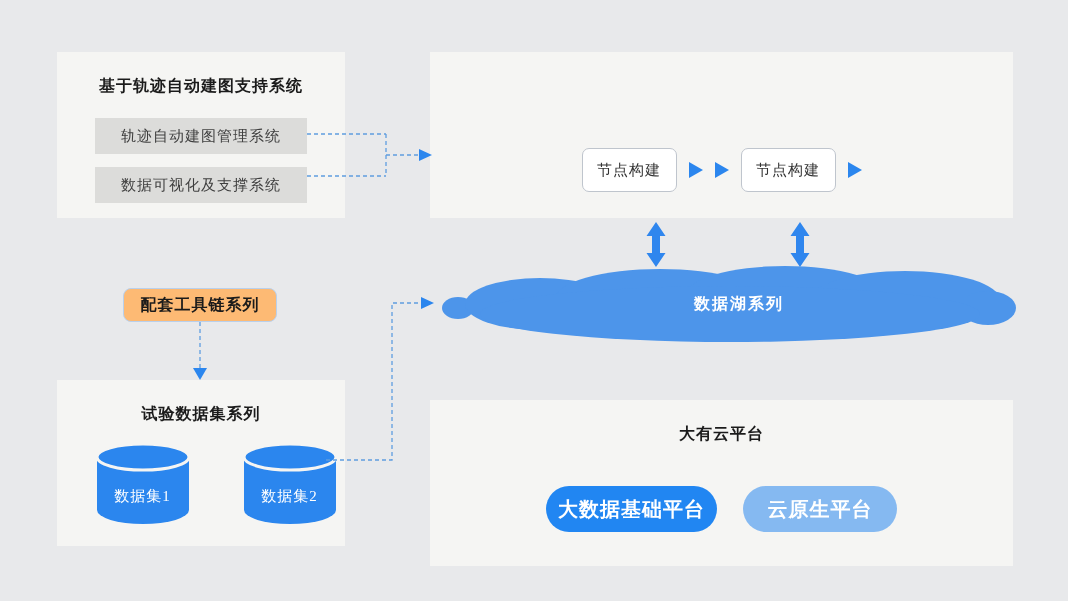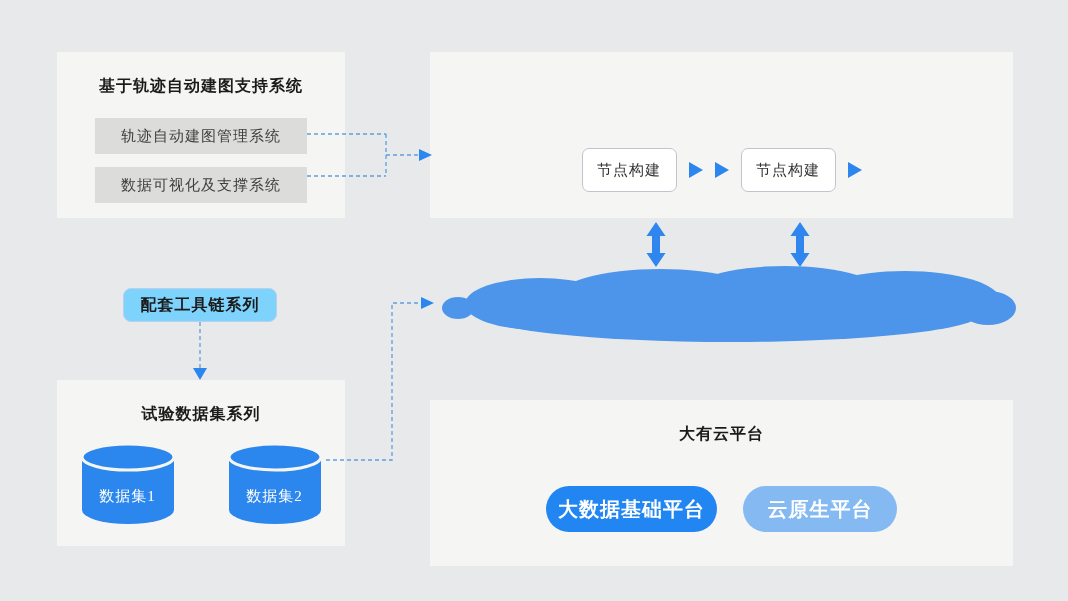--- a/index.html
+++ b/index.html
@@ -51,28 +51,28 @@
   }
   .flow-box.highlight{background:var(--accent);border:none;color:#fff;}
   .tri{
     width:0;height:0;
     border-top:8px solid transparent;border-bottom:8px solid transparent;
     border-left:14px solid var(--accent);
   }
   
   .toolchain{
     position:absolute;left:123px;top:288px;width:154px;height:34px;
-    background:#7dd3fc;border:1px solid #b9d0ec;border-radius:8px;
+    background:#fdba74;border:1px solid #b9d0ec;border-radius:8px;
     display:flex;align-items:center;justify-content:center;
     font-size:16px;font-weight:bold;color:var(--ink);letter-spacing:1px;
   }
   
   .panel-bl{left:57px;top:380px;width:288px;height:166px;}
   .cyl-row{
-    position:absolute;top:62px;left:0;width:100%;
+    position:absolute;top:62px;left:15px;width:100%;
     display:flex;justify-content:center;gap:49px;
   }
   .cylinder{position:relative;width:98px;height:86px;}
   .cylinder svg{position:absolute;inset:0;}
   .cyl-label{
     position:absolute;left:0;bottom:22px;width:100%;text-align:center;
     color:#fff;font-size:15px;letter-spacing:1px;
   }
   
   .panel-br{left:430px;top:400px;width:583px;height:166px;}
@@ -159,20 +159,21 @@
     <g fill="#4d95ea">
       <ellipse cx="18" cy="46" rx="16" ry="11"></ellipse>
       <ellipse cx="100" cy="42" rx="75" ry="26"></ellipse>
       <ellipse cx="220" cy="37" rx="105" ry="30"></ellipse>
       <ellipse cx="345" cy="34" rx="100" ry="30"></ellipse>
       <ellipse cx="465" cy="38" rx="95" ry="29"></ellipse>
       <ellipse cx="548" cy="46" rx="28" ry="17"></ellipse>
       <ellipse cx="290" cy="52" rx="250" ry="28"></ellipse>
     </g>
   </svg>
+  <div class="cloud-label">数据湖系列</div>
 
   <svg class="connectors" width="1068" height="601" viewBox="0 0 1068 601">
 
     <path class="dashline" d="M307 134 H386 M307 176 H386 M386 134 V176 M386 155 H419"></path>
     <polygon class="arrowhead" points="419,149 432,155 419,161"></polygon>
 
     <path class="dashline" d="M200 322 V368"></path>
     <polygon class="arrowhead" points="193,368 207,368 200,380"></polygon>
 
     <path class="dashline" d="M326 460 H392 V303 H421"></path>

